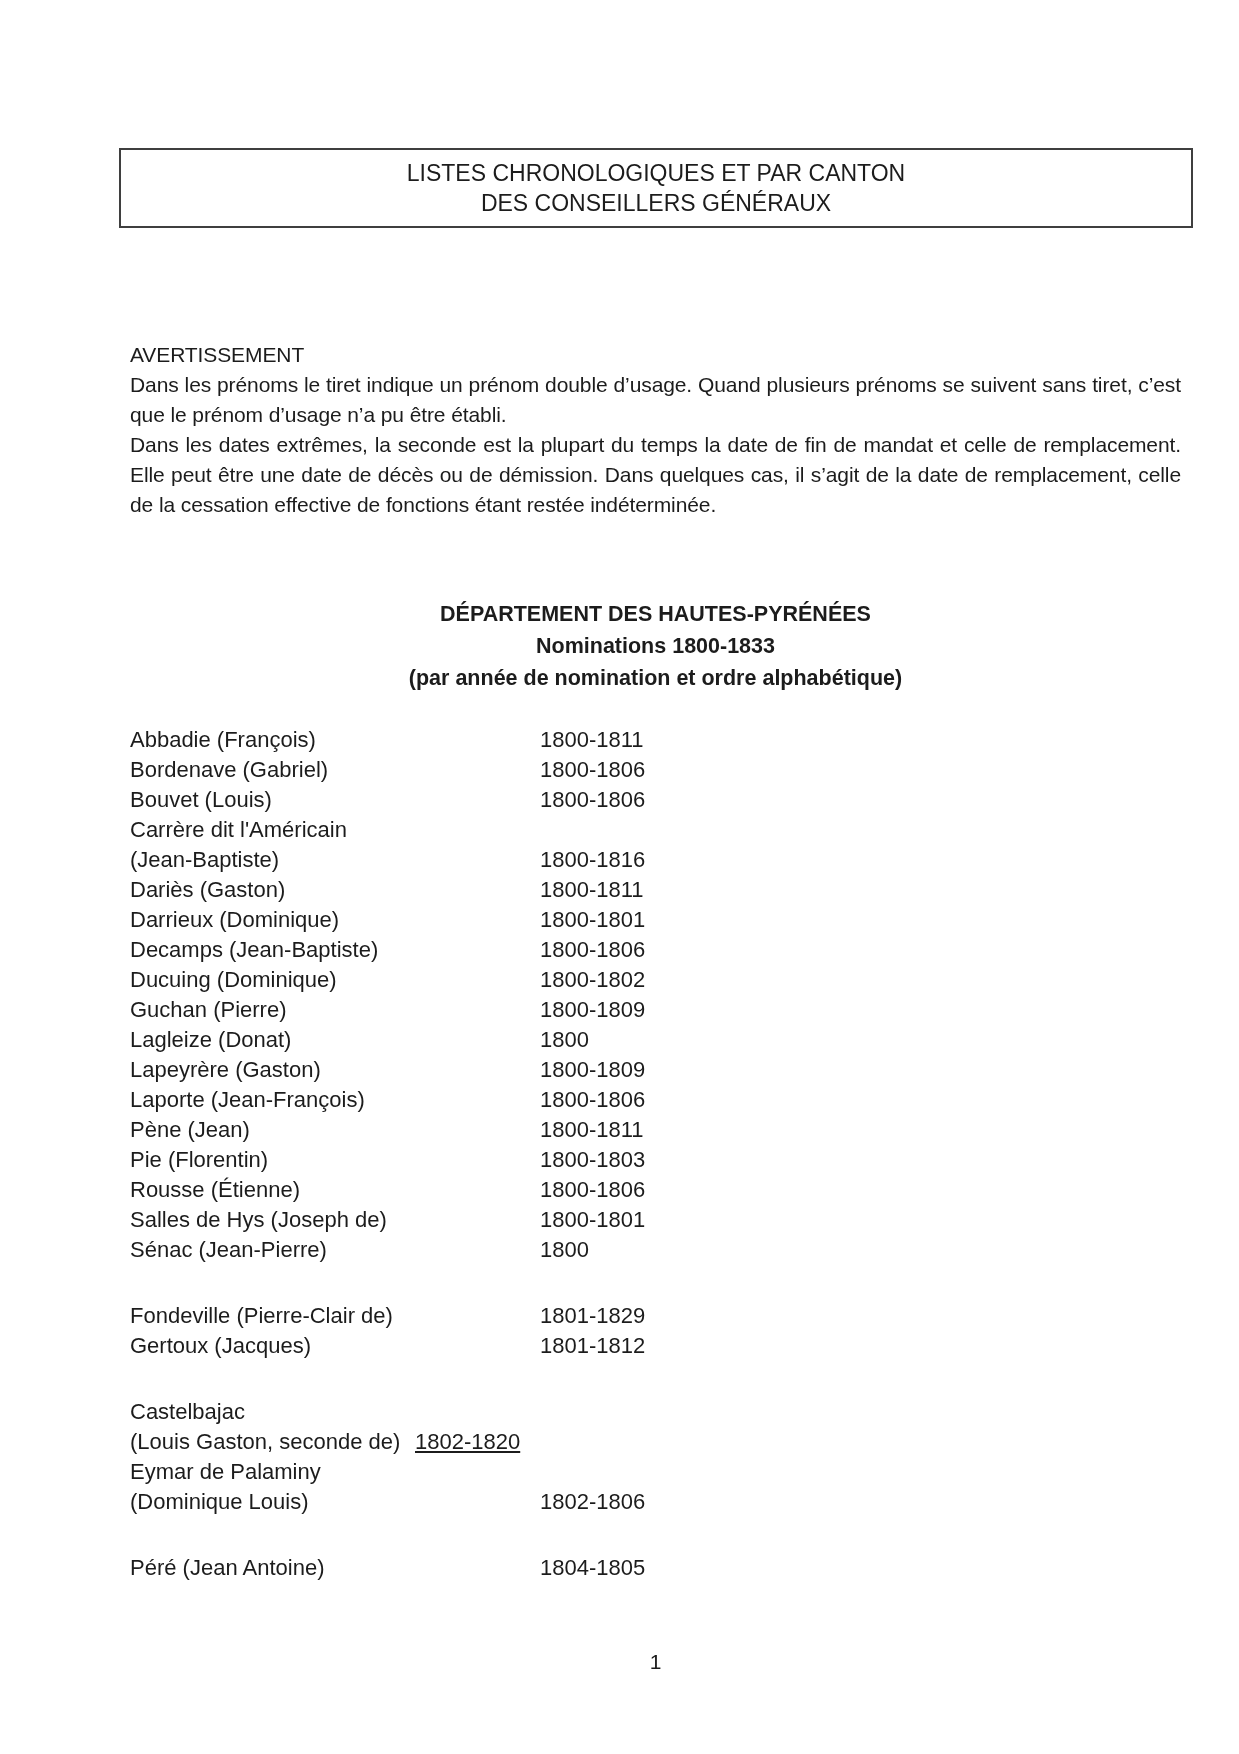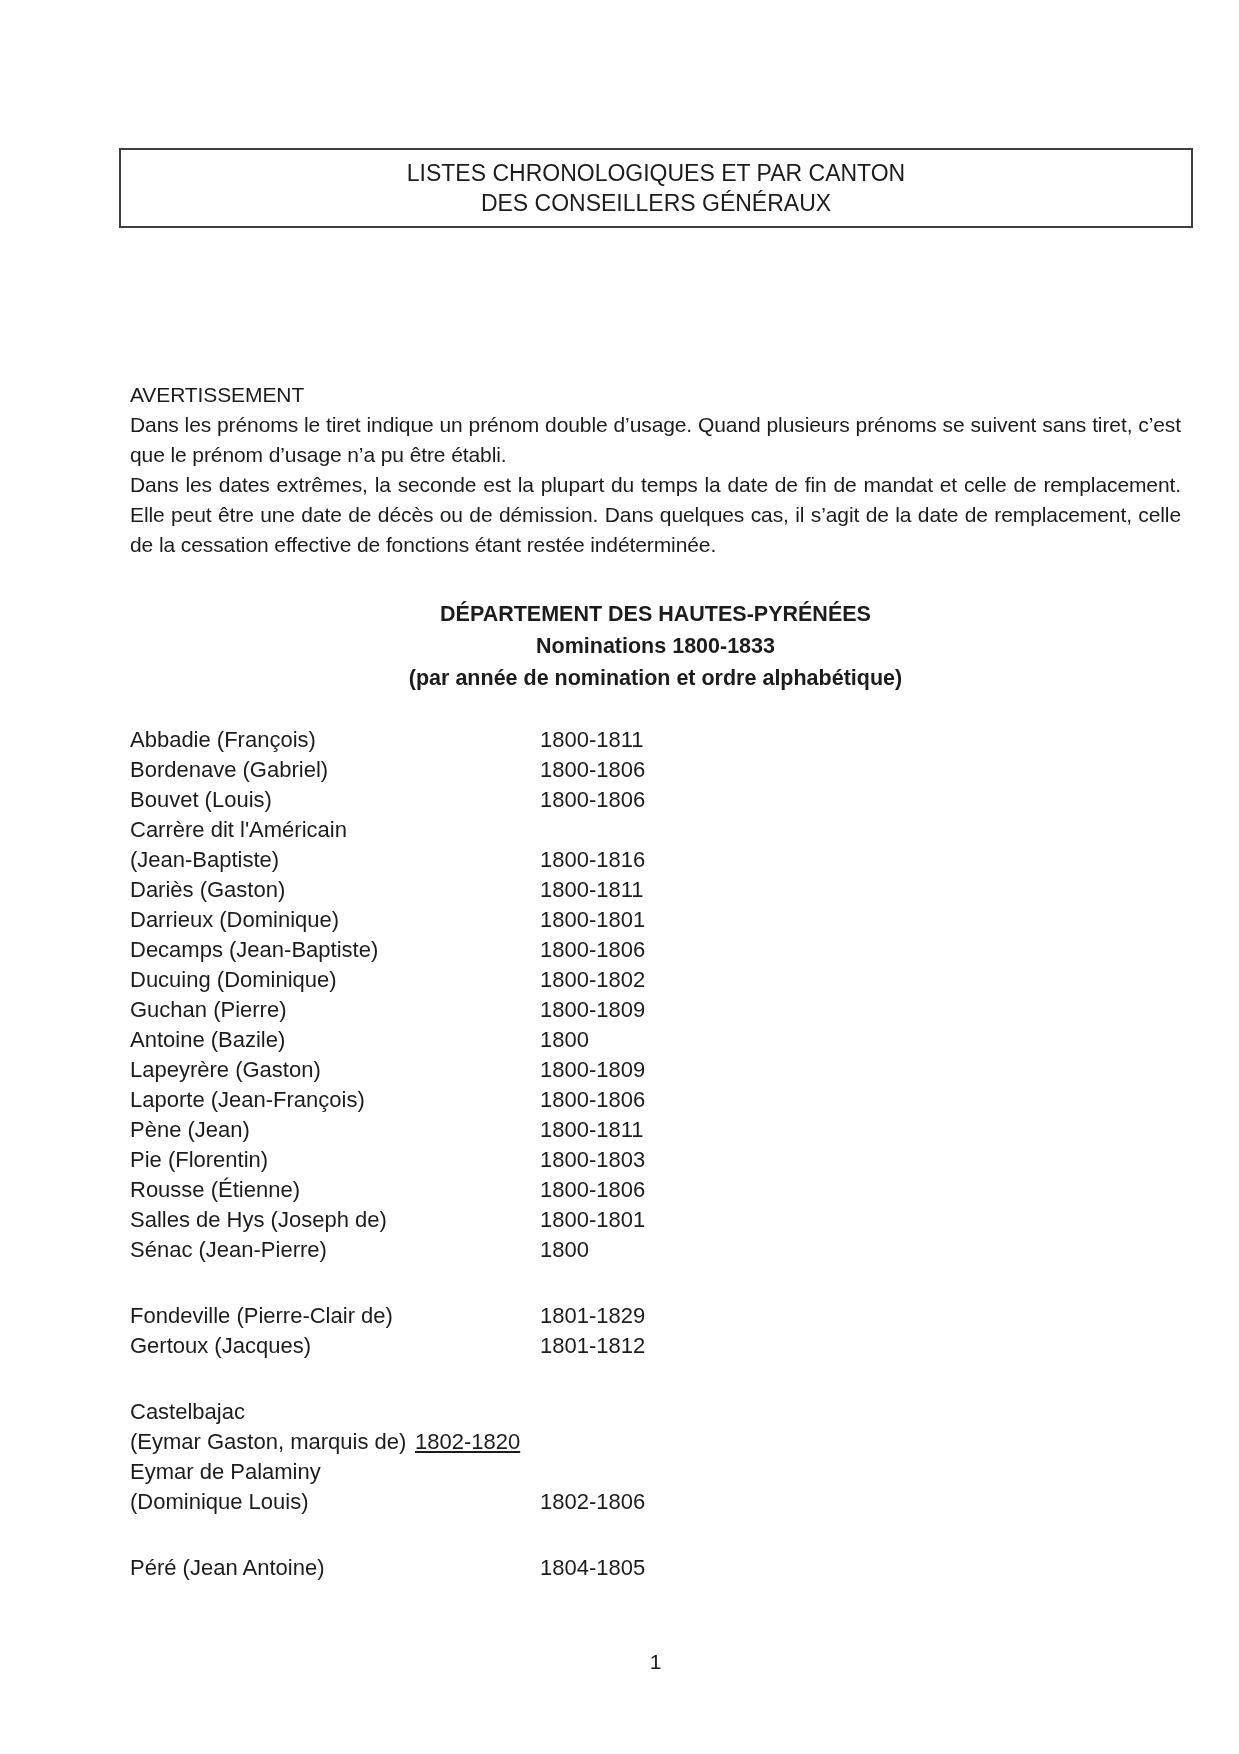--- a/index.html
+++ b/index.html
@@ -25,21 +25,20 @@
     text-align: center;
   }
 
   
   .notice {
     position: absolute;
     left: 130px; top: 340px;
     width: 1051px;
     font-size: 21px; line-height: 30px;
     letter-spacing: -0.1px;
-    margin-top: 40px;
   }
   .notice p { margin: 0; text-align: justify; }
   .notice .notice-heading { text-align: left; }
 
   
   .section-heading {
     position: absolute;
     left: 130px; top: 598px;
     width: 1051px;
     text-align: center;
@@ -135,21 +134,21 @@
       <span class="name">Ducuing (Dominique)</span>
       <span class="dates">1800-1802</span>
     </div>
 
     <div class="row">
       <span class="name">Guchan (Pierre)</span>
       <span class="dates">1800-1809</span>
     </div>
 
     <div class="row">
-      <span class="name">Antoine (Bazile)</span>
+      <span class="name">Lagleize (Donat)</span>
       <span class="dates">1800</span>
     </div>
 
     <div class="row">
       <span class="name">Lapeyrère (Gaston)</span>
       <span class="dates">1800-1809</span>
     </div>
 
     <div class="row">
       <span class="name">Laporte (Jean-François)</span>
@@ -190,21 +189,21 @@
       <span class="name">Gertoux (Jacques)</span>
       <span class="dates">1801-1812</span>
     </div>
   <div class="row spacer"></div>
     <div class="row">
       <span class="name">Castelbajac</span>
       <span class="dates"></span>
     </div>
 
     <div class="row inline-date">
-      <span class="name">(Eymar Gaston, marquis de)</span>
+      <span class="name">(Louis Gaston, seconde de)</span>
       <span class="dates">1802-1820</span>
     </div>
 
     <div class="row">
       <span class="name">Eymar de Palaminy</span>
       <span class="dates"></span>
     </div>
 
     <div class="row">
       <span class="name">(Dominique Louis)</span>

